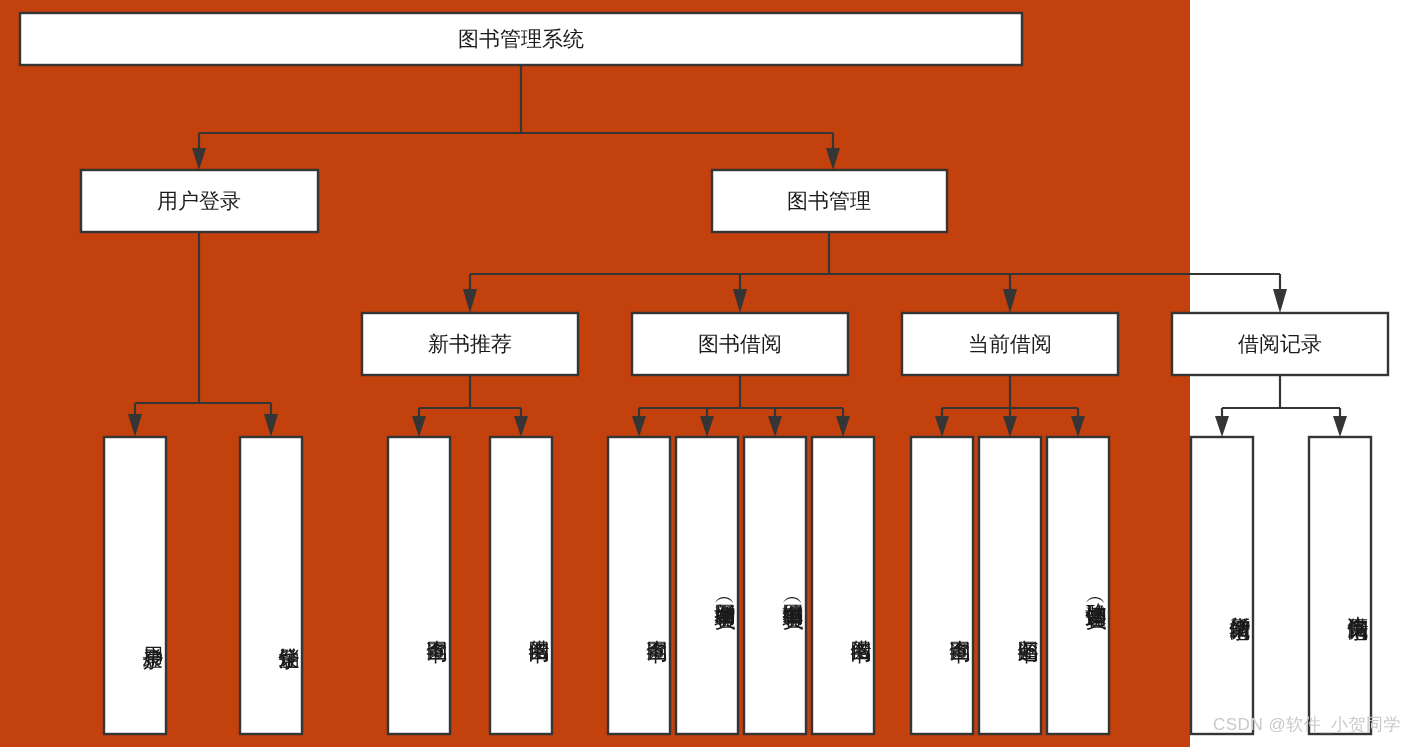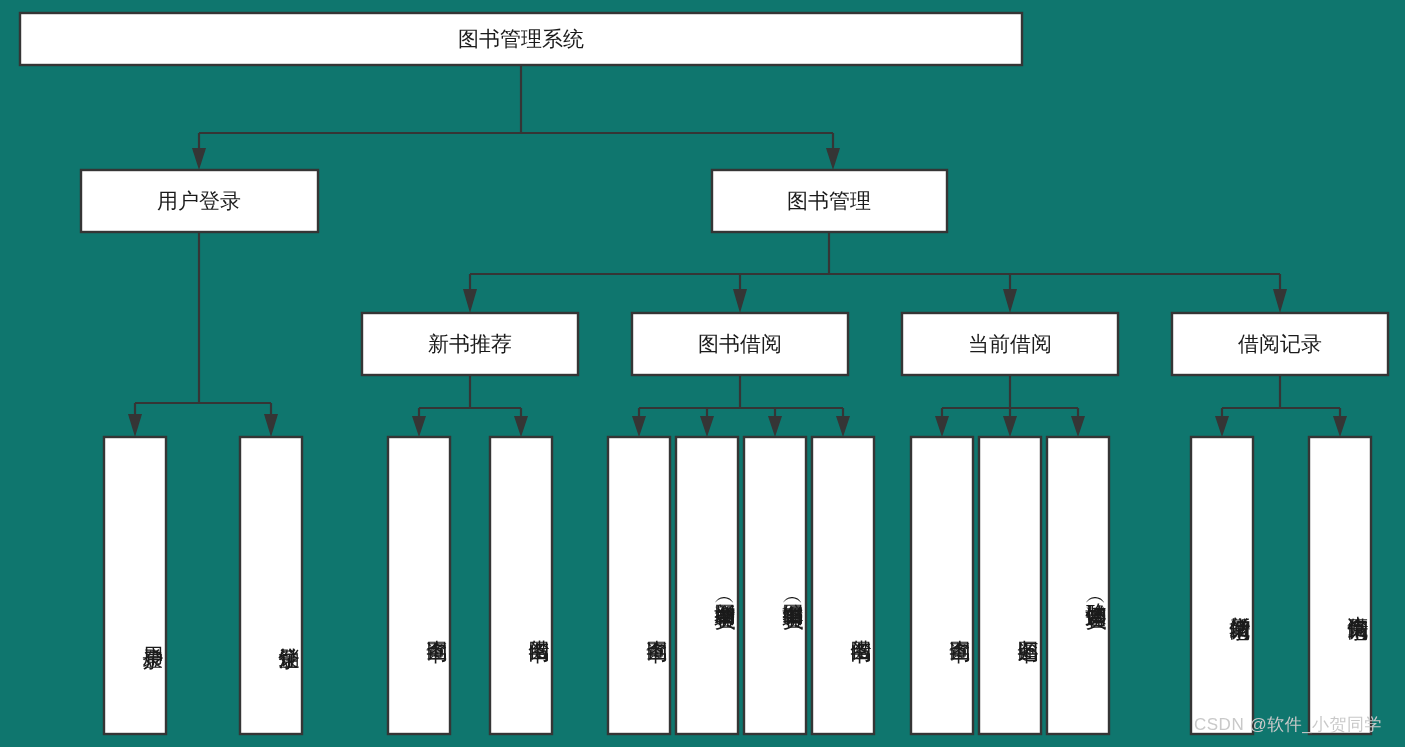--- a/index.html
+++ b/index.html
@@ -8,23 +8,23 @@
     background: #ffffff;
   }
   body {
     width: 1405px;
     height: 747px;
     overflow: hidden;
     font-family: "Liberation Sans", "DejaVu Sans", sans-serif;
   }
   #diagram-root {
     position: relative;
-    width: 1405px;
+    width: 1190px;
     height: 747px;
-    background: #0f766e;
+    background: #c2410c;
   }
   svg.diagram-canvas {
     position: absolute;
     top: 0;
     left: 0;
     width: 1405px;
     height: 747px;
     display: block;
   }
   .node-box {
@@ -233,15 +233,15 @@
   <div class="vlabel" style="left:744px; top:447px; width:62px; height:287px;">编辑图书（管理员）</div>
   <div class="vlabel" style="left:812px; top:515px; width:62px; height:219px;">借阅图书</div>
 
   <div class="vlabel" style="left:911px; top:515px; width:62px; height:219px;">查询图书</div>
   <div class="vlabel" style="left:979px; top:515px; width:62px; height:219px;">归还图书</div>
   <div class="vlabel" style="left:1047px; top:447px; width:62px; height:287px;">确认归还（管理员）</div>
 
   <div class="vlabel" style="left:1191px; top:470px; width:62px; height:264px;">新增借阅记录</div>
   <div class="vlabel" style="left:1309px; top:470px; width:62px; height:264px;">查询借阅记录</div>
 
-  <div class="watermark" style="left:1194px; top:713px;">CSDN @软件_小贺同学</div>
+  <div class="watermark" style="left:1194px; top:713px;padding-left:19px;">CSDN @软件_小贺同学</div>
 
 </div>
 
 </body></html>

